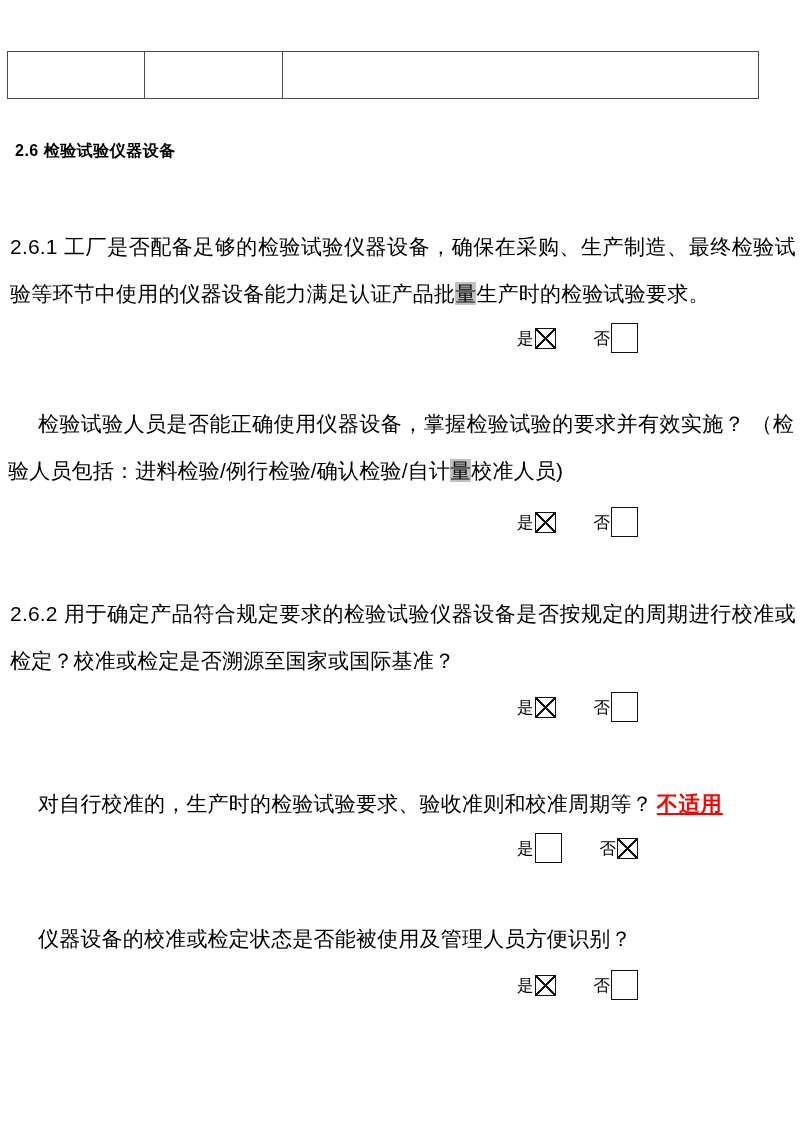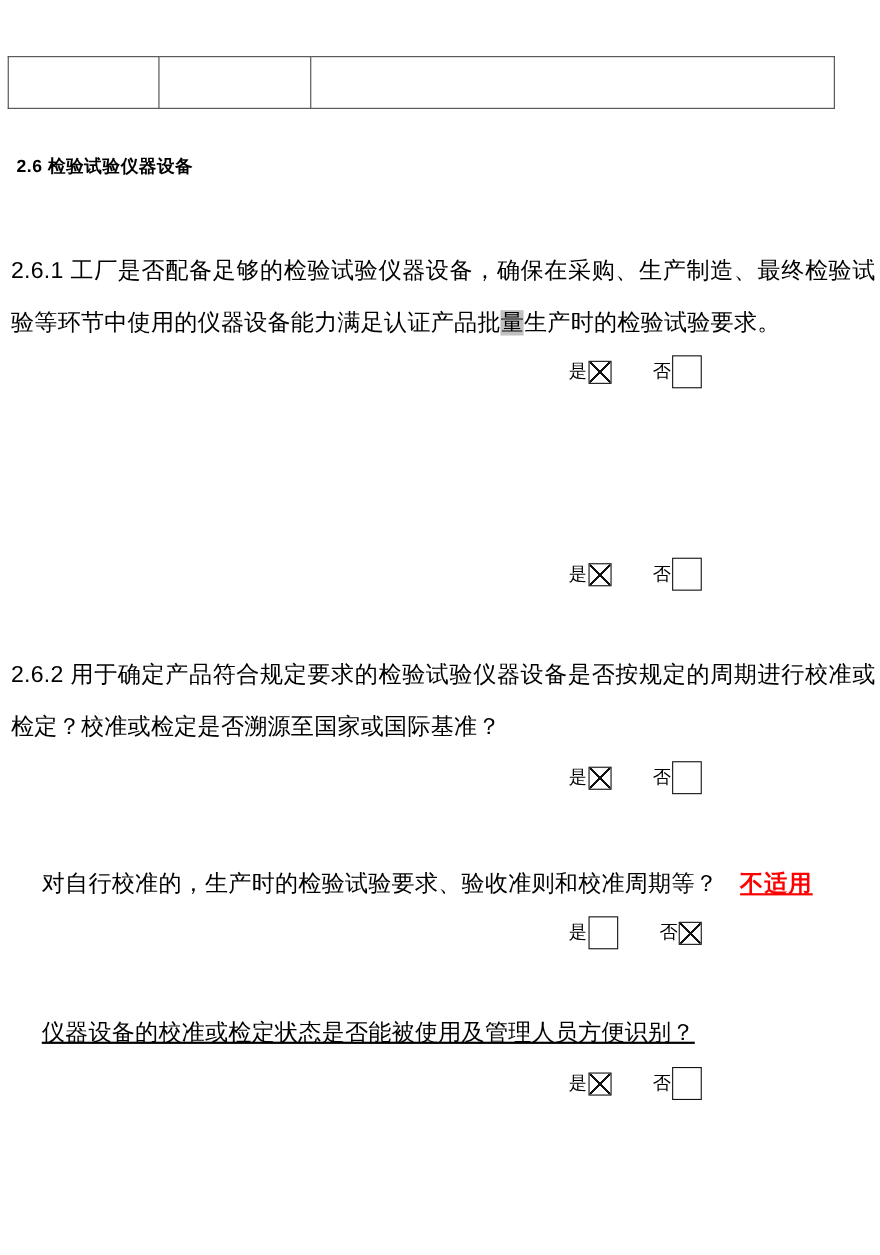--- a/index.html
+++ b/index.html
@@ -48,21 +48,21 @@
     letter-spacing: 0.2px;
   }
   .para.indent { text-indent: 30px; }
 
   .hl { background: #c0c0c0; }
 
   .note-red {
     color: #ff0000;
     font-weight: bold;
     text-decoration: underline;
-    margin-left: 20px;
+    margin-left: 4px;
     letter-spacing: 1px;
   }
 
   
   .answer-row {
     position: absolute; left: 517px;
     height: 36px;
     display: flex; align-items: center;
   }
   .answer-group { display: flex; align-items: center; }
@@ -106,20 +106,21 @@
     <span class="answer-group">
       <span class="answer-label">是</span>
       <span class="cb checked"></span>
     </span>
     <span class="answer-group">
       <span class="answer-label">否</span>
       <span class="cb"></span>
     </span>
   </div>
 
+  <div class="para indent" style="top:400px;"><span>检验试验人员是否能正确使用仪器设备，掌握检验试验的要求并有效实施？ （检验人员包括：进料检验/例行检验/确认检验/自计</span><span class="hl">量</span><span>校准人员)</span></div>
 
   <div class="answer-row" style="top:504px;">
     <span class="answer-group">
       <span class="answer-label">是</span>
       <span class="cb checked"></span>
     </span>
     <span class="answer-group">
       <span class="answer-label">否</span>
       <span class="cb"></span>
     </span>
@@ -146,21 +147,21 @@
     <span class="answer-group">
       <span class="answer-label">是</span>
       <span class="cb"></span>
     </span>
     <span class="answer-group">
       <span class="answer-label">否</span>
       <span class="cb checked"></span>
     </span>
   </div>
 
-  <div class="para indent" style="top:915px;text-decoration:underline;"><span>仪器设备的校准或检定状态是否能被使用及管理人员方便识别？</span></div>
+  <div class="para indent" style="top:915px;"><span>仪器设备的校准或检定状态是否能被使用及管理人员方便识别？</span></div>
 
   <div class="answer-row" style="top:967px;">
     <span class="answer-group">
       <span class="answer-label">是</span>
       <span class="cb checked"></span>
     </span>
     <span class="answer-group">
       <span class="answer-label">否</span>
       <span class="cb"></span>
     </span>

